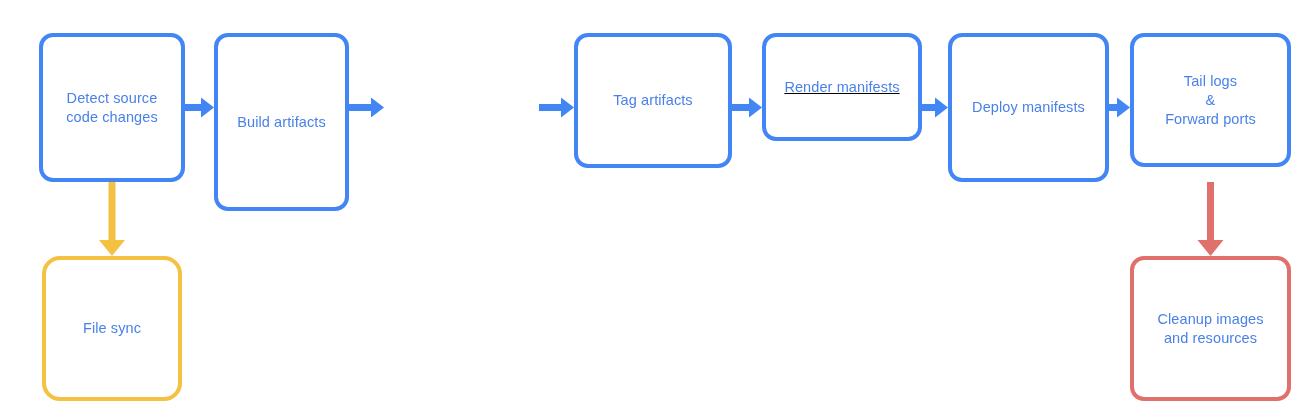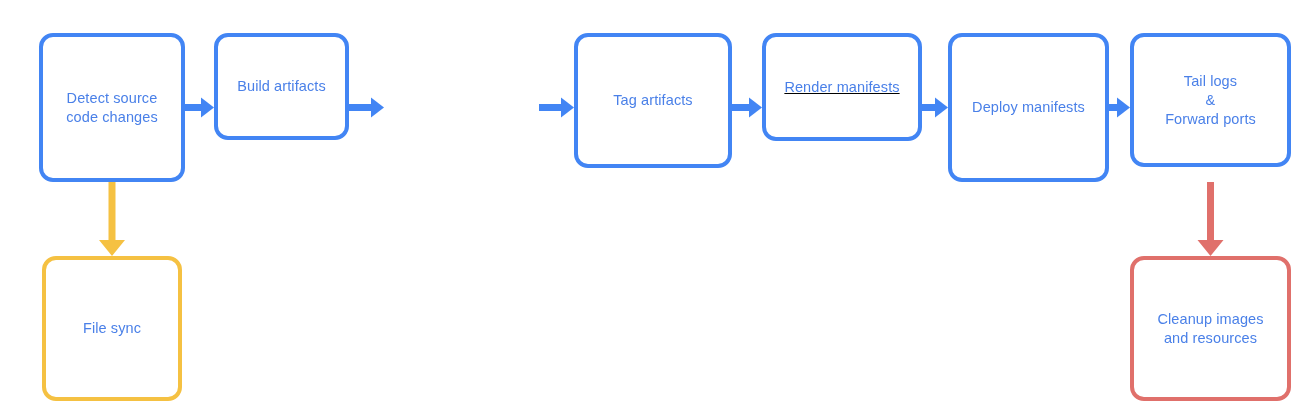--- a/index.html
+++ b/index.html
@@ -92,37 +92,37 @@
       <g>
         <rect x="1195" y="182" width="7" height="58" fill="#e0706b"></rect>
         <polygon points="1185.5,240 1211.5,240 1198.5,256" fill="#e0706b"></polygon>
       </g>
     </svg>
 
 <div class="node blue" style="left: 27px; top: 33px; width: 146px; height: 149px;">
       <div class="node-label">Detect source
 code changes</div>
     </div>
-    <div class="node blue" style="left: 202px; top: 33px; width: 135px; height: 107px; text-align: right;">
+    <div class="node blue" style="left: 202px; top: 33px; width: 135px; height: 178px; text-align: right;">
       <div class="node-label">Build artifacts</div>
     </div>
     <div class="node blue" style="left: 562px; top: 33px; width: 158px; height: 135px;">
       <div class="node-label">Tag artifacts</div>
     </div>
     <div class="node blue" style="left: 750px; top: 33px; width: 160px; height: 108px; text-decoration: underline;">
       <div class="node-label">Render manifests</div>
     </div>
     <div class="node blue" style="left: 936px; top: 33px; width: 161px; height: 149px; text-align: center;">
       <div class="node-label">Deploy manifests</div>
     </div>
     <div class="node blue" style="left: 1118px; top: 33px; width: 161px; height: 134px;">
       <div class="node-label">Tail logs
 &amp;
 Forward ports</div>
     </div>
-    <div class="node amber" style="left: 30px; top: 256px; width: 140px; height: 145px;">
+    <div class="node amber" style="left: 30px; top: 256px; width: 140px; height: 145px; border-radius: 18px;">
       <div class="node-label">File sync</div>
     </div>
     <div class="node red" style="left: 1118px; top: 256px; width: 161px; height: 145px; align-items: center;">
       <div class="node-label">Cleanup images
 and resources</div>
     </div>
   </div>
 
 </body></html>

